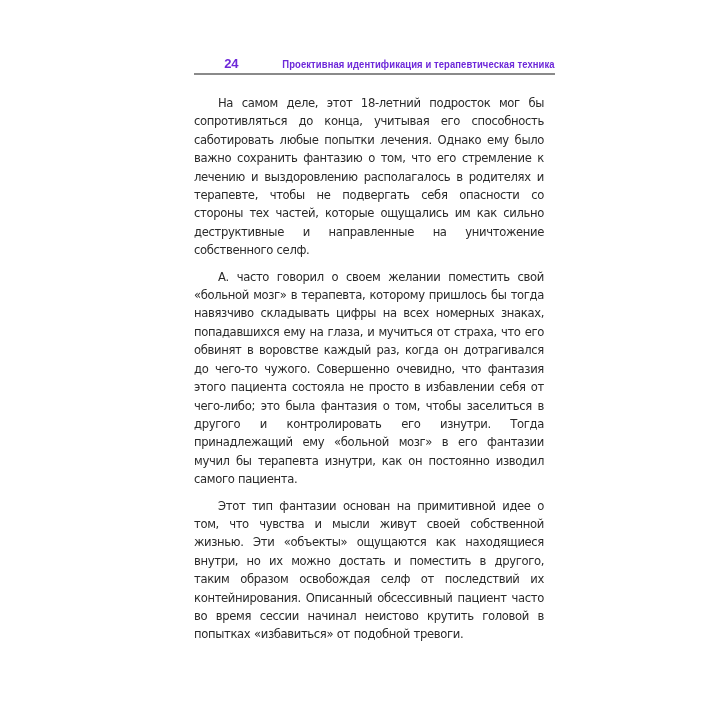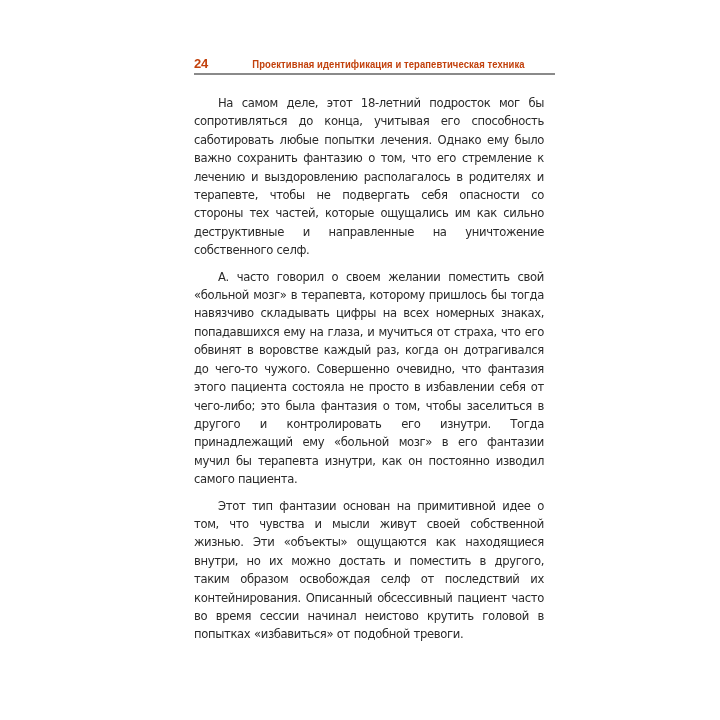--- a/index.html
+++ b/index.html
@@ -14,25 +14,25 @@
       overflow: hidden;
     }
     .page {
       position: absolute;
       left: 194px;
       top: 56px;
       width: 361px;
     }
     .running-head {
       display: flex;
-      justify-content: flex-start;
+      justify-content: flex-end;
       align-items: flex-end;
       font-family: "Liberation Sans", sans-serif;
       font-weight: bold;
-      color: #c2410c;
+      color: #6d28d9;
       padding-bottom: 3px;
       border-bottom: 2px solid #8a8a8a;
       height: 14px;
     }
     .page-number {
       font-size: 13px;
       line-height: 13px;
       letter-spacing: -0.2px;
     }
     .chapter-title {

